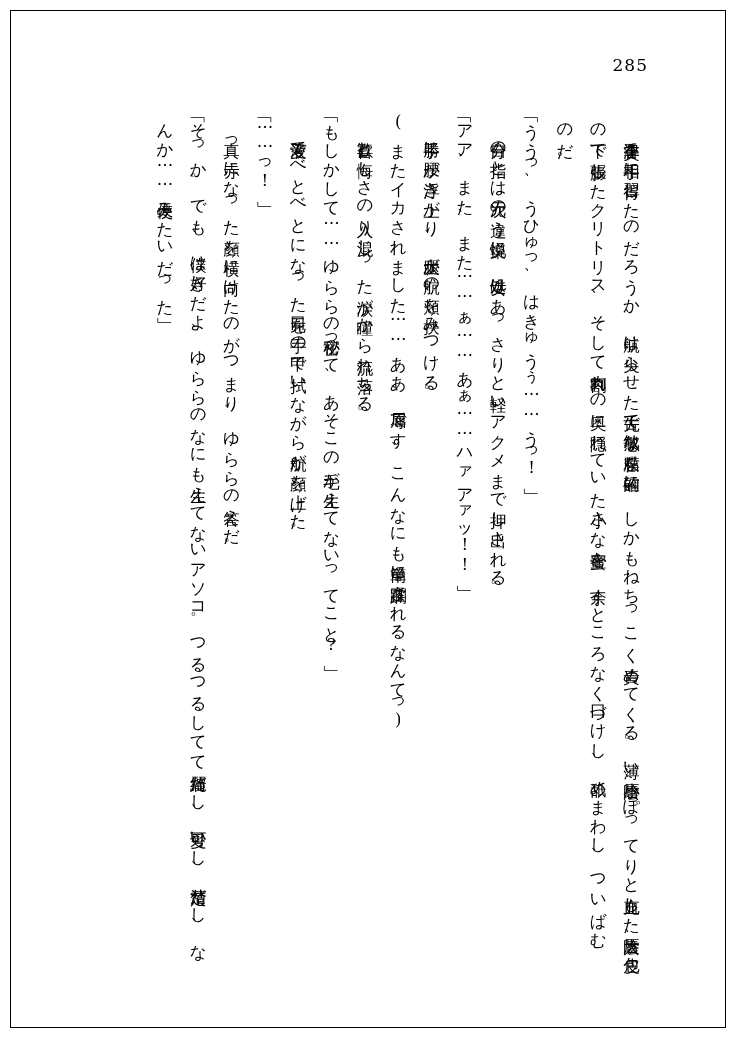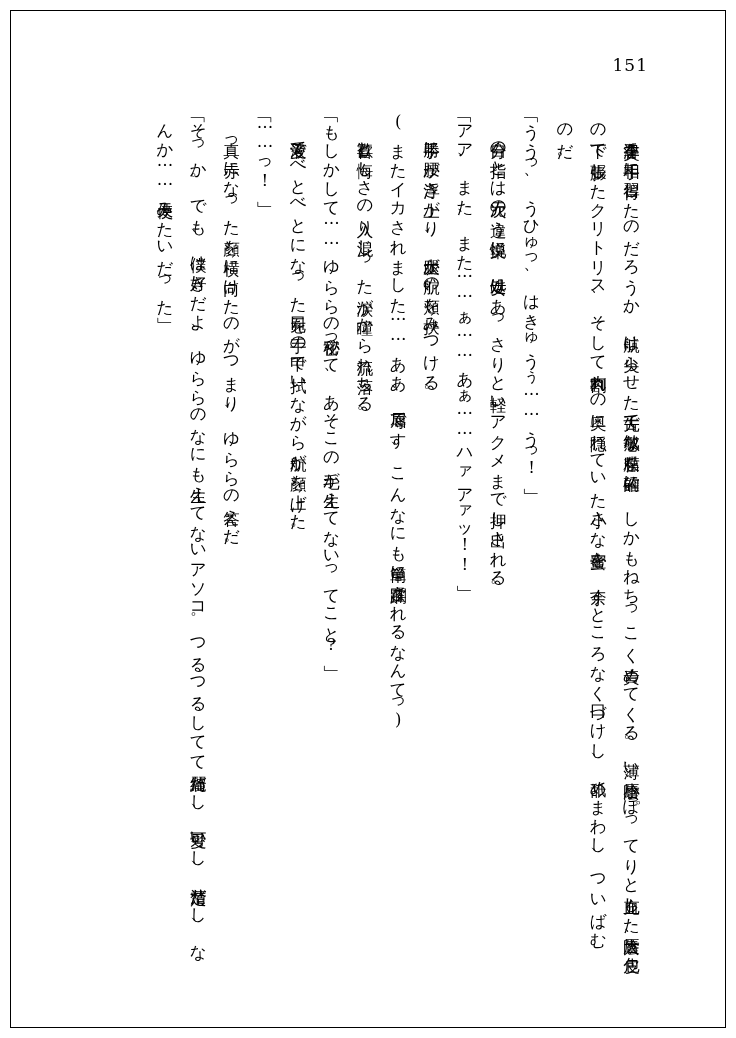--- a/index.html
+++ b/index.html
@@ -88,21 +88,21 @@
 </head>
 <body>
 
 <div id="page">
 
   <div class="frame-top"></div>
   <div class="frame-bottom"></div>
   <div class="frame-left"></div>
   <div class="frame-right"></div>
 
-  <div class="page-number">151</div>
+  <div class="page-number">285</div>
 
   <div class="text-block">
     <p class="para indent">香津美を相手に習得したのだろうか、航は尖らせた舌先で敏感な粘膜を的確に、しかもねちっこく責めてくる。薄い小陰唇、ぽってりと充血した大陰唇、包皮の下で膨張したクリトリス、そして肉割れの奥に隠れていた小さな蜜壺を、余すところなく口づけし、舐めまわし、ついばむのだ。</p>
     <p class="para">「ううっ、うひゅっ、はきゅうぅ……うっ!」</p>
     <p class="para indent">自分の指とは次元の違う悦楽に、処女はあっさりと軽いアクメまで押し出される。</p>
     <p class="para">「アア、また、また……ぁ……あぁ……ハァアァッ!!」</p>
     <p class="para indent">勝手に腰が浮き上がり、太腿が航の頬を挟みつける。</p>
     <p class="para">(またイカされました……ああ、屈辱です、こんなにも簡単に蹂躙されるなんてっ)</p>
     <p class="para indent">歓喜と悔しさの入り混じった涙が瞳から流れ落ちる。</p>
     <p class="para">「もしかして……ゆららの秘密って、あそこの毛が生えてないってこと?」</p>

